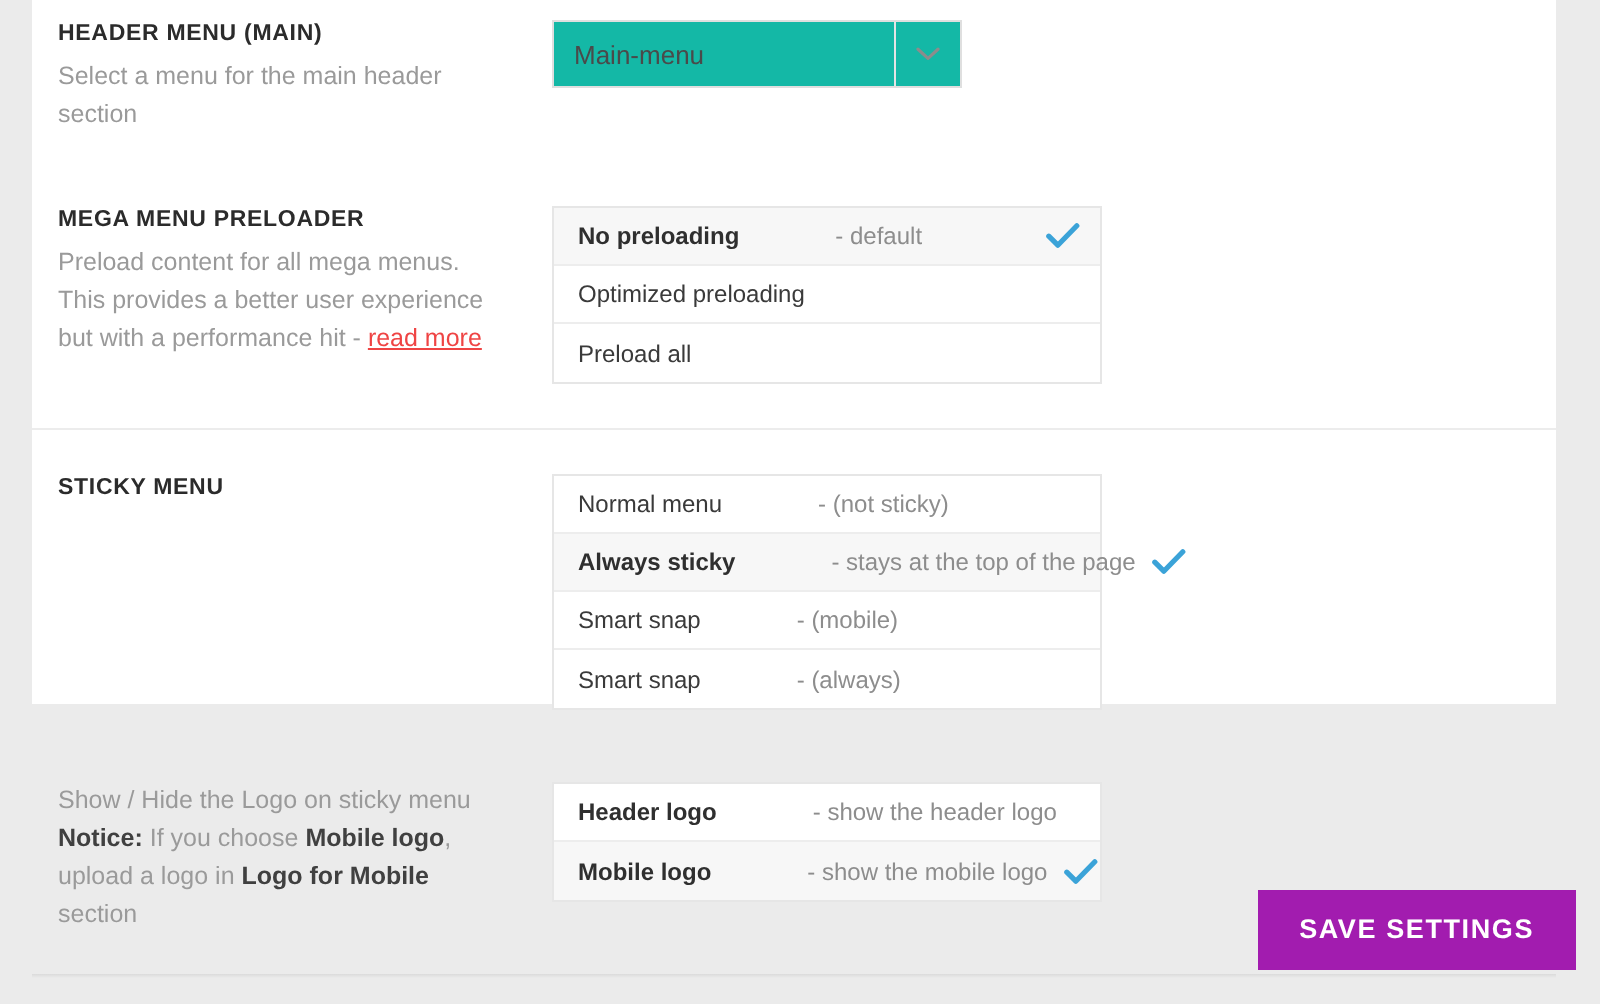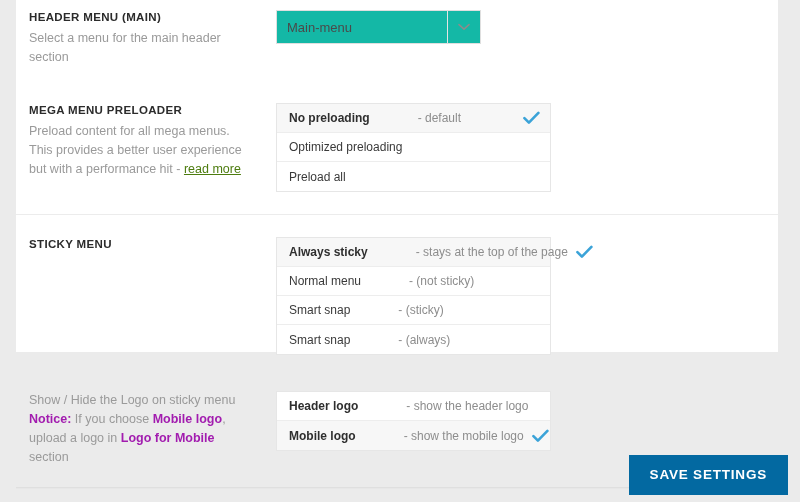--- a/index.html
+++ b/index.html
@@ -78,26 +78,26 @@
     line-height: 14px;
   }
 
   .opt-desc {
     font-size: 12.5px;
     color: #9a9a9a;
     line-height: 19px;
     margin: 0;
   }
   .opt-desc b {
-    color: #a21caf;
+    color: #404040;
     font-weight: bold;
     margin-top: 18px;
   }
   .opt-desc a {
-    color: #4d7c0f;
+    color: #ef4444;
     text-decoration: underline;
   }
 
   
   .select-wrap {
     position: relative;
     width: 205px;
     height: 34px;
     border: 1px solid #dfdfdf;
     background: #14b8a6;
@@ -164,22 +164,22 @@
     padding-left: 8px;
     display: flex;
     align-items: center;
   }
   .opt-check svg { display: block; }
 
   
   .save-btn {
     position: absolute;
     right: 12px;
-    bottom: 7px;
-    background: #0369a1;
+    bottom: 17px;
+    background: #a21caf;
     color: #ffffff;
     font-size: 13.5px;
     font-weight: bold;
     letter-spacing: 0.8px;
     text-transform: uppercase;
     padding: 13px 21px 13px 21px;
     border: none;
     box-sizing: border-box;
     font-family: "Liberation Sans", sans-serif;
     line-height: 14px;
@@ -235,36 +235,36 @@
             </div>
           </div>
         </div>
         <div class="group">
           <div class="row" style="padding-top: 22px; padding-bottom: 18px; justify-content: space-between;">
             <div class="label-col">
               <div class="opt-title">STICKY MENU</div>
             </div>
             <div class="field-col">
               <div class="opt-list">
+                <div class="opt-item">
+                  <span class="opt-main">Normal menu</span>
+                  <span class="opt-sub"> - (not sticky)</span>
+                </div>
                 <div class="opt-item selected">
                   <span class="opt-main">Always sticky</span>
                   <span class="opt-sub"> - stays at the top of the page</span>
                   <span class="opt-check">
                     <svg width="17" height="14" viewBox="0 0 17 14" aria-hidden="true">
                       <path d="M1.4 7.1 L5.9 11.6 L15.4 1.9" fill="none" stroke="#3ba3d8" stroke-width="2.6" stroke-linecap="round" stroke-linejoin="round"></path>
                     </svg>
                   </span>
                 </div>
                 <div class="opt-item">
-                  <span class="opt-main">Normal menu</span>
-                  <span class="opt-sub"> - (not sticky)</span>
-                </div>
-                <div class="opt-item">
                   <span class="opt-main">Smart snap</span>
-                  <span class="opt-sub"> - (sticky)</span>
+                  <span class="opt-sub"> - (mobile)</span>
                 </div>
                 <div class="opt-item">
                   <span class="opt-main">Smart snap</span>
                   <span class="opt-sub"> - (always)</span>
                 </div>
               </div>
             </div>
           </div>
           <div class="row" style="padding-top: 18px; padding-bottom: 26px;">
             <div class="label-col">

